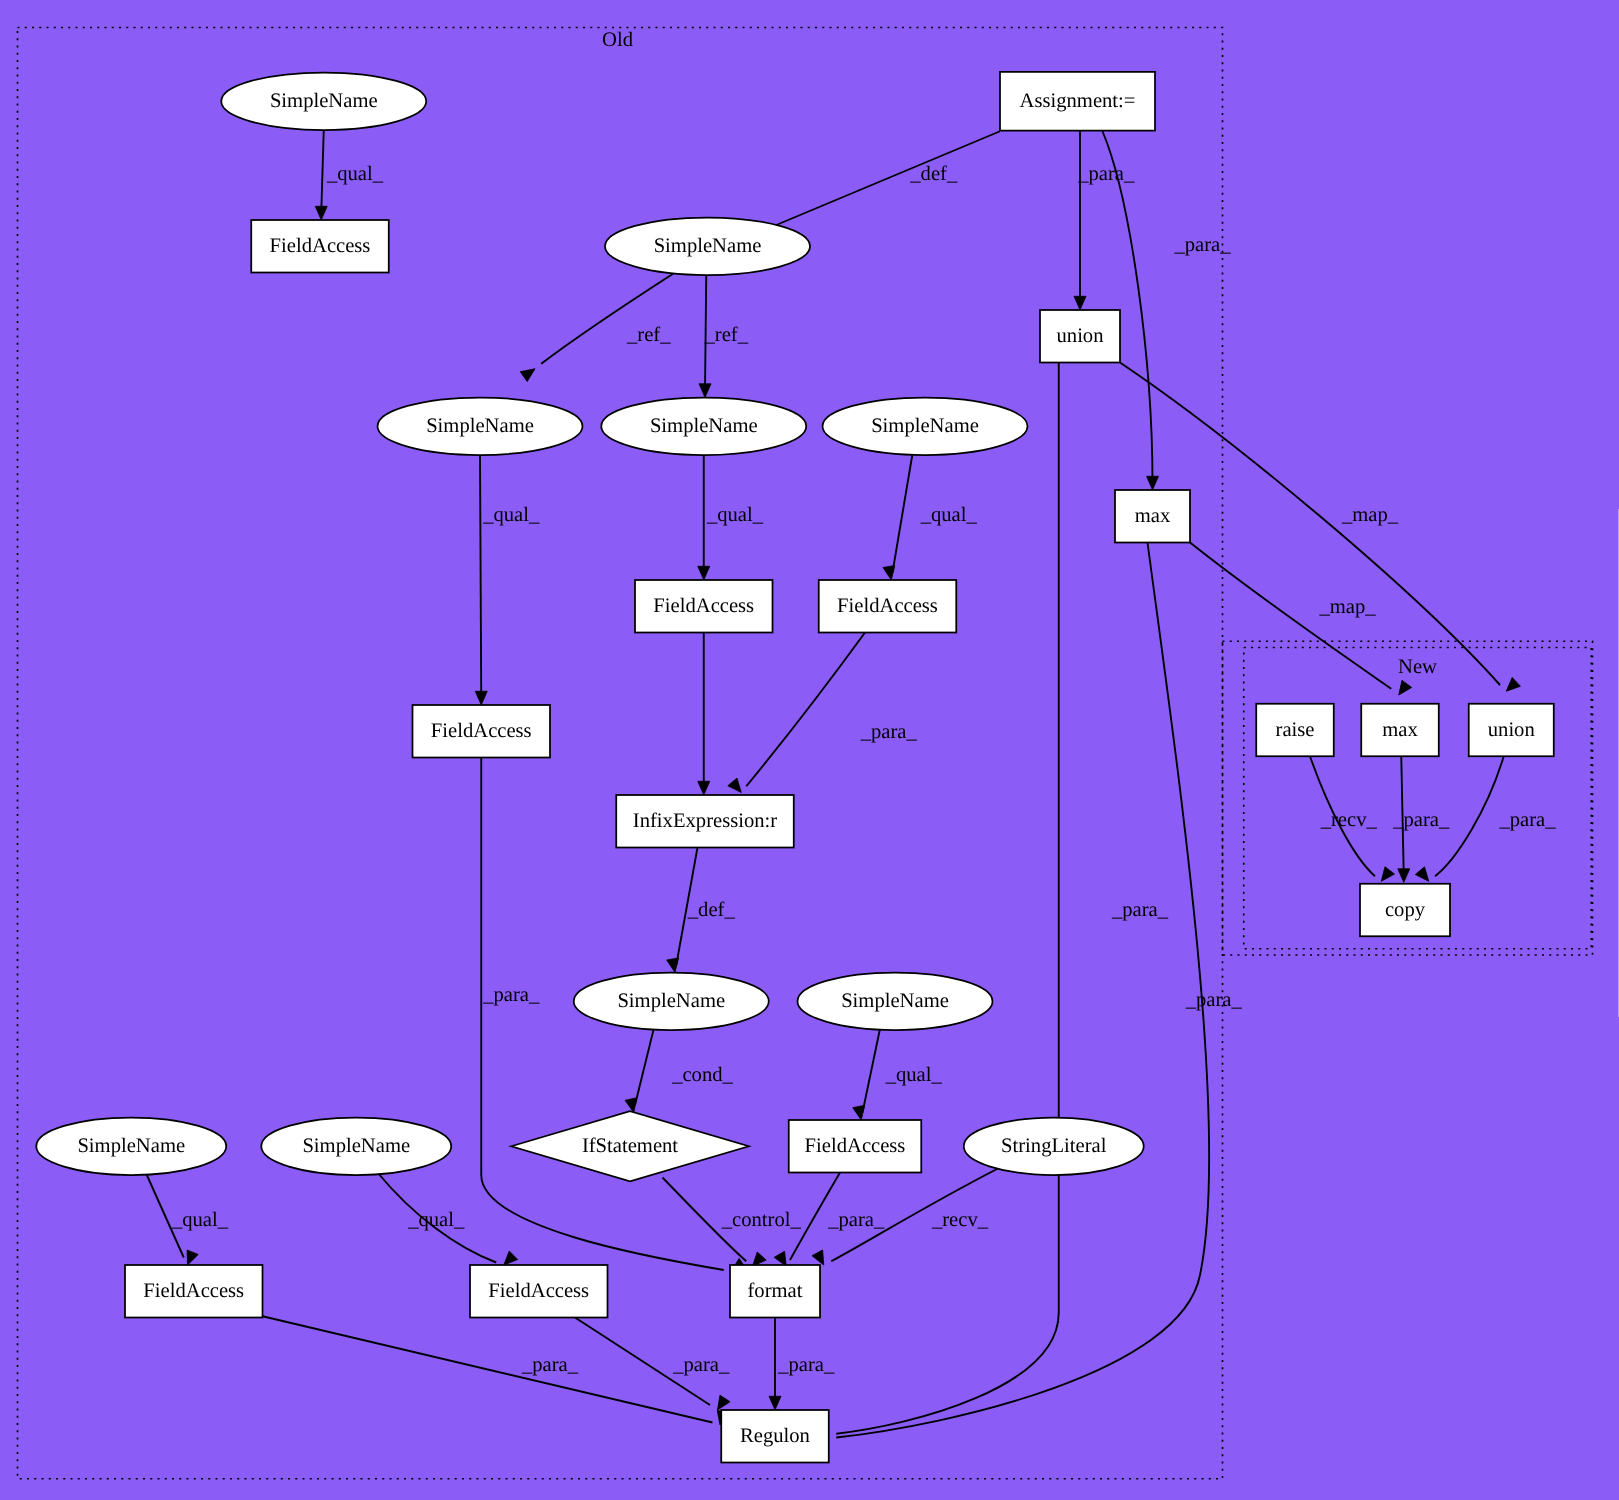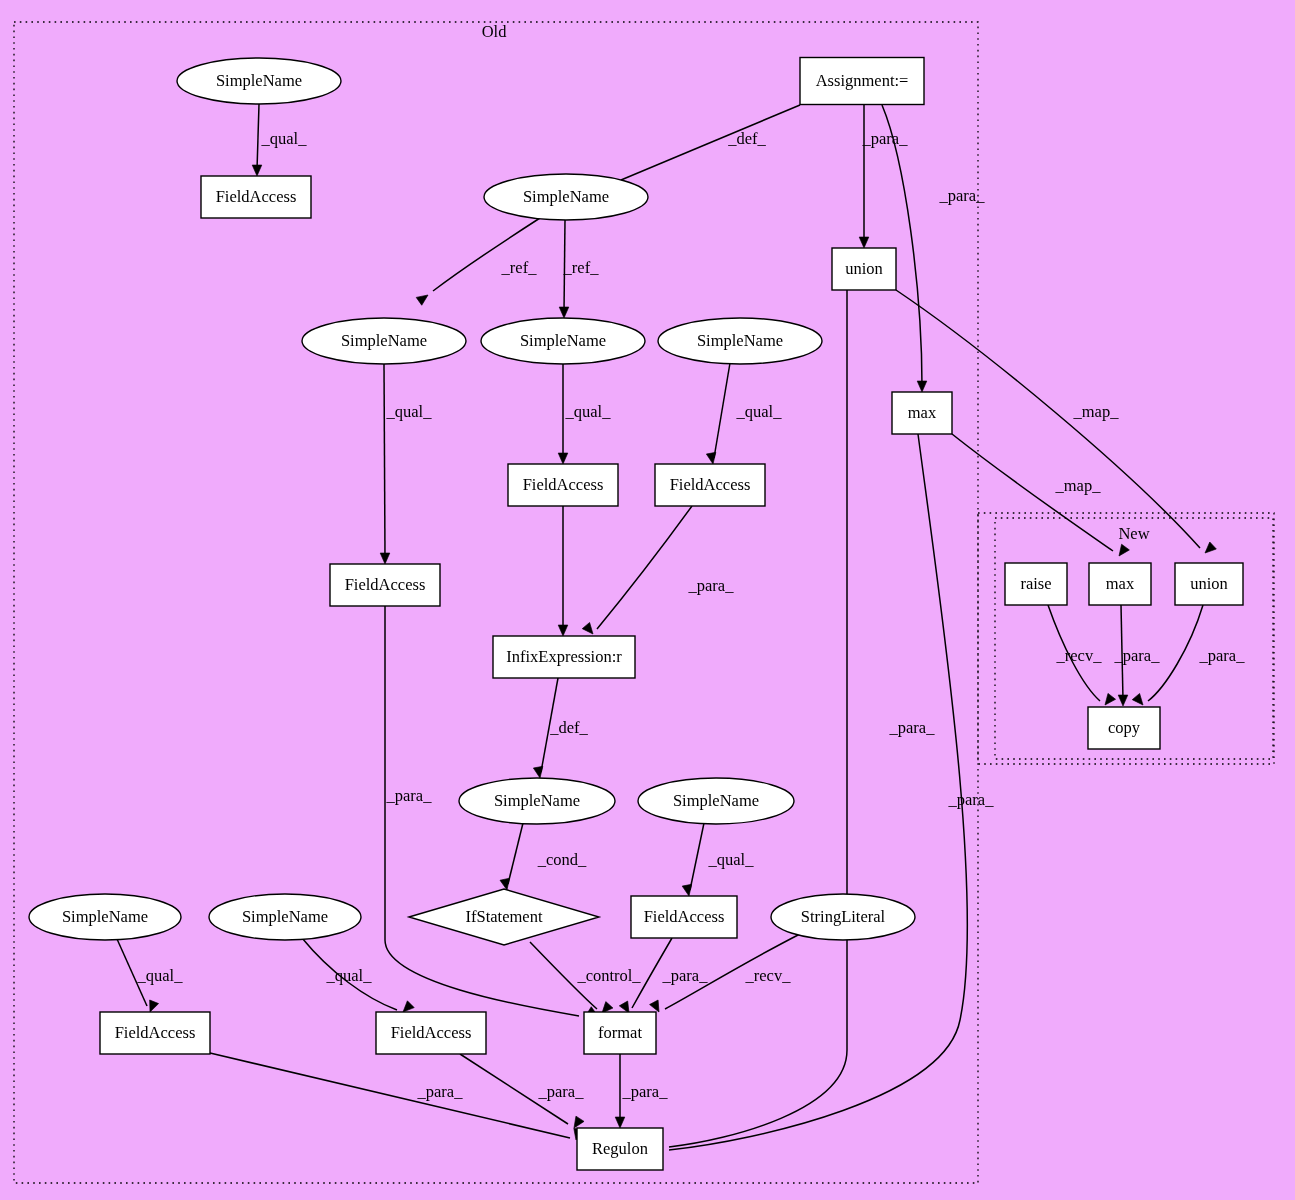--- a/index.html
+++ b/index.html
@@ -4,21 +4,21 @@
 <style>
   html, body {
     margin: 0;
     padding: 0;
     background: #ffffff;
   }
   #canvas {
     position: relative;
     width: 1295px;
     height: 1200px;
-    background: #f0abfc;
+    background: #8b5cf6;
     font-family: "Liberation Serif", "DejaVu Serif", serif;
   }
   svg#graph {
     position: absolute;
     left: 0;
     top: 0;
     width: 1295px;
     height: 1200px;
   }
   .node-shape {

